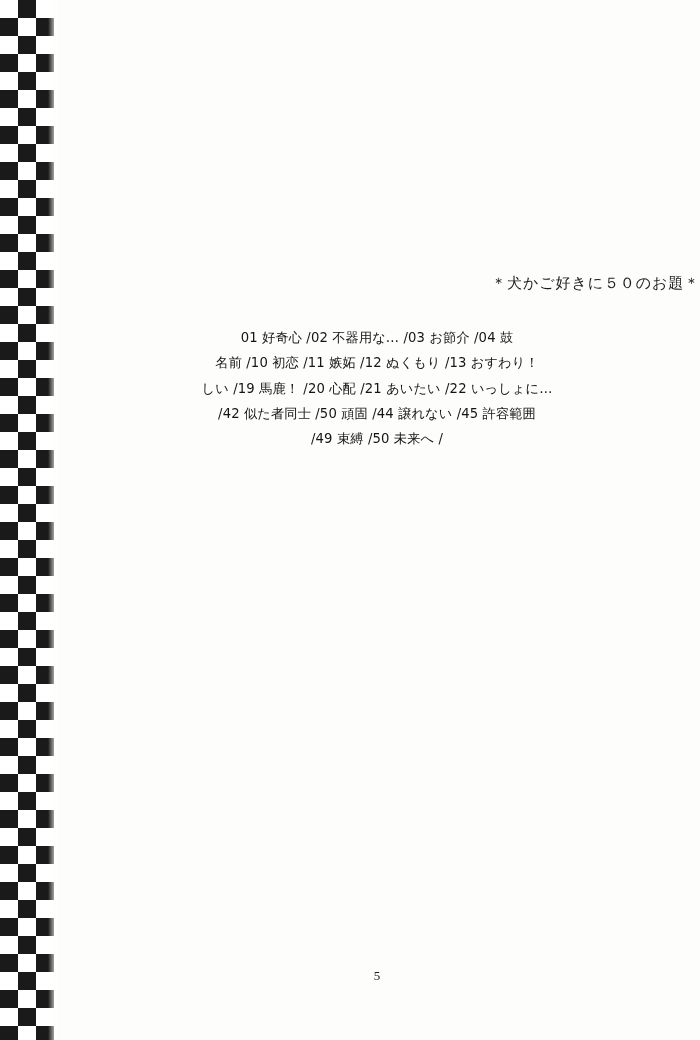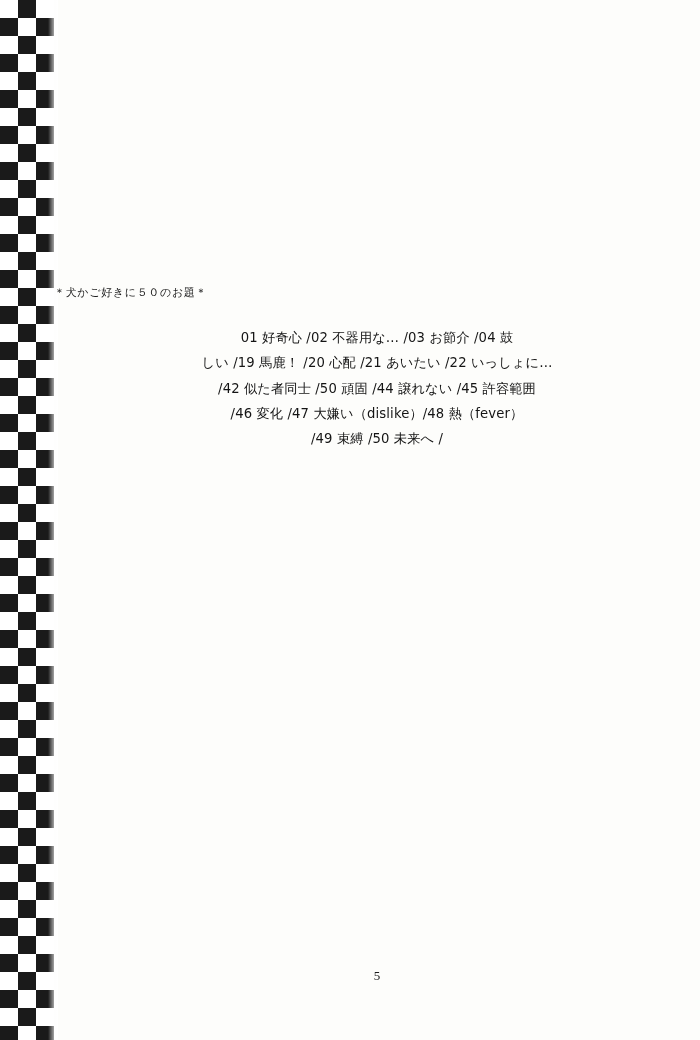--- a/index.html
+++ b/index.html
@@ -49,24 +49,24 @@
     position: absolute;
     left: 54px;
     top: 0;
     width: 646px;
     height: 1040px;
   }
 
   .doc-heading {
     position: absolute;
     left: 0;
-    top: 285px;
+    top: 274px;
     width: 646px;
-    text-align: left;
-    font-size: 11px;
+    text-align: right;
+    font-size: 15px;
     letter-spacing: 0.06em;
     color: #1b1b1b;
     font-family: "DejaVu Sans", "Liberation Sans", sans-serif;
   }
 
   .prompt-block {
     position: absolute;
     left: 93px;
     top: 325px;
     width: 460px;
@@ -100,22 +100,22 @@
 
   <div class="checker-strip"></div>
   <div class="checker-fade"></div>
 
   <div class="content">
 
     <div class="doc-heading">＊犬かご好きに５０のお題＊</div>
 
     <div class="prompt-block">
       <span class="line">01 好奇心 /02 不器用な… /03 お節介 /04 鼓</span>
+      <span class="line">名前 /10 初恋 /11 嫉妬 /12 ぬくもり /13 おすわり！</span>
       <span class="line">しい /19 馬鹿！ /20 心配 /21 あいたい /22 いっしょに…</span>
       <span class="line">/42 似た者同士 /50 頑固 /44 譲れない /45 許容範囲</span>
-      <span class="line">/46 変化 /47 大嫌い（dislike）/48 熱（fever）</span>
       <span class="line">/49 束縛 /50 未来へ /</span>
     </div>
 
     <div class="page-number">5</div>
 
   </div>
 </div>
 
 </body></html>

